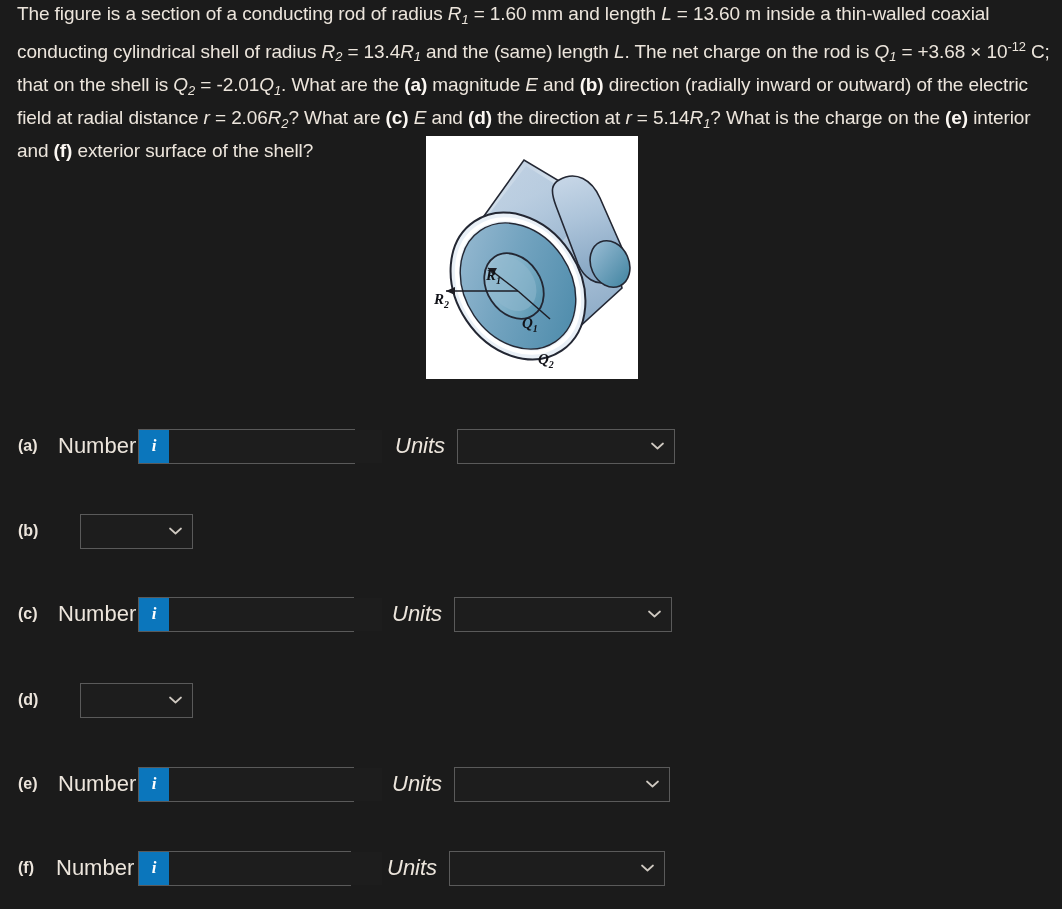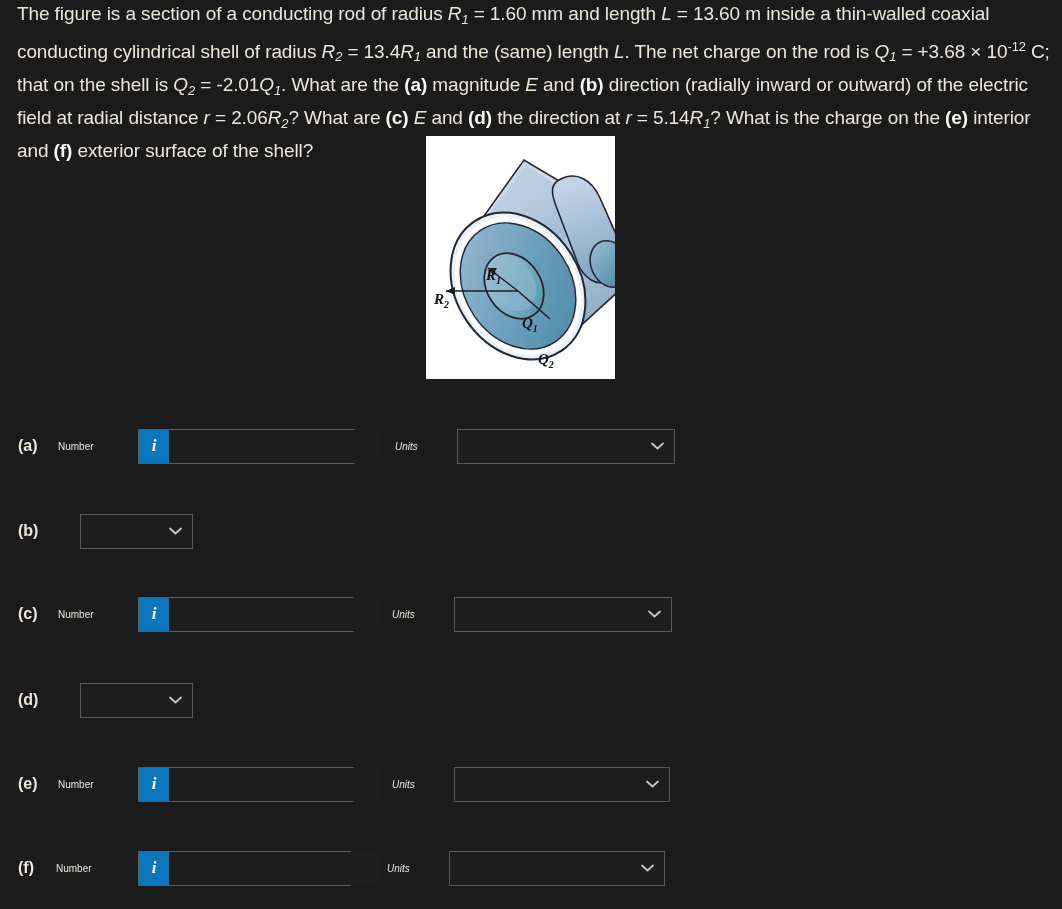--- a/index.html
+++ b/index.html
@@ -39,21 +39,21 @@
   #problem-statement sup {
     font-size: 0.68em;
     vertical-align: 0.52em;
   }
 
   
   #figure-panel {
     position: absolute;
     left: 426px;
     top: 136px;
-    width: 189px;
+    width: 212px;
     height: 243px;
     background: #ffffff;
     overflow: hidden;
   }
   #figure-panel svg { display: block; }
 
   
   .answer-row {
     position: absolute;
     left: 0;
@@ -64,21 +64,21 @@
   .part-label {
     width: 52px;
     text-align: left;
     padding-left: 18px;
     box-sizing: border-box;
     font-size: 16px;
     font-weight: bold;
     color: #ece5dc;
   }
   .field-label {
-    font-size: 10px;
+    font-size: 22px;
     color: #ece5dc;
     white-space: nowrap;
   }
   .number-label { width: 86px; padding-left: 6px; box-sizing: border-box; }
   .units-label  { width: 62px; text-align: left; font-style: italic; }
 
   .input-group {
     display: flex;
     align-items: stretch;
     height: 35px;

